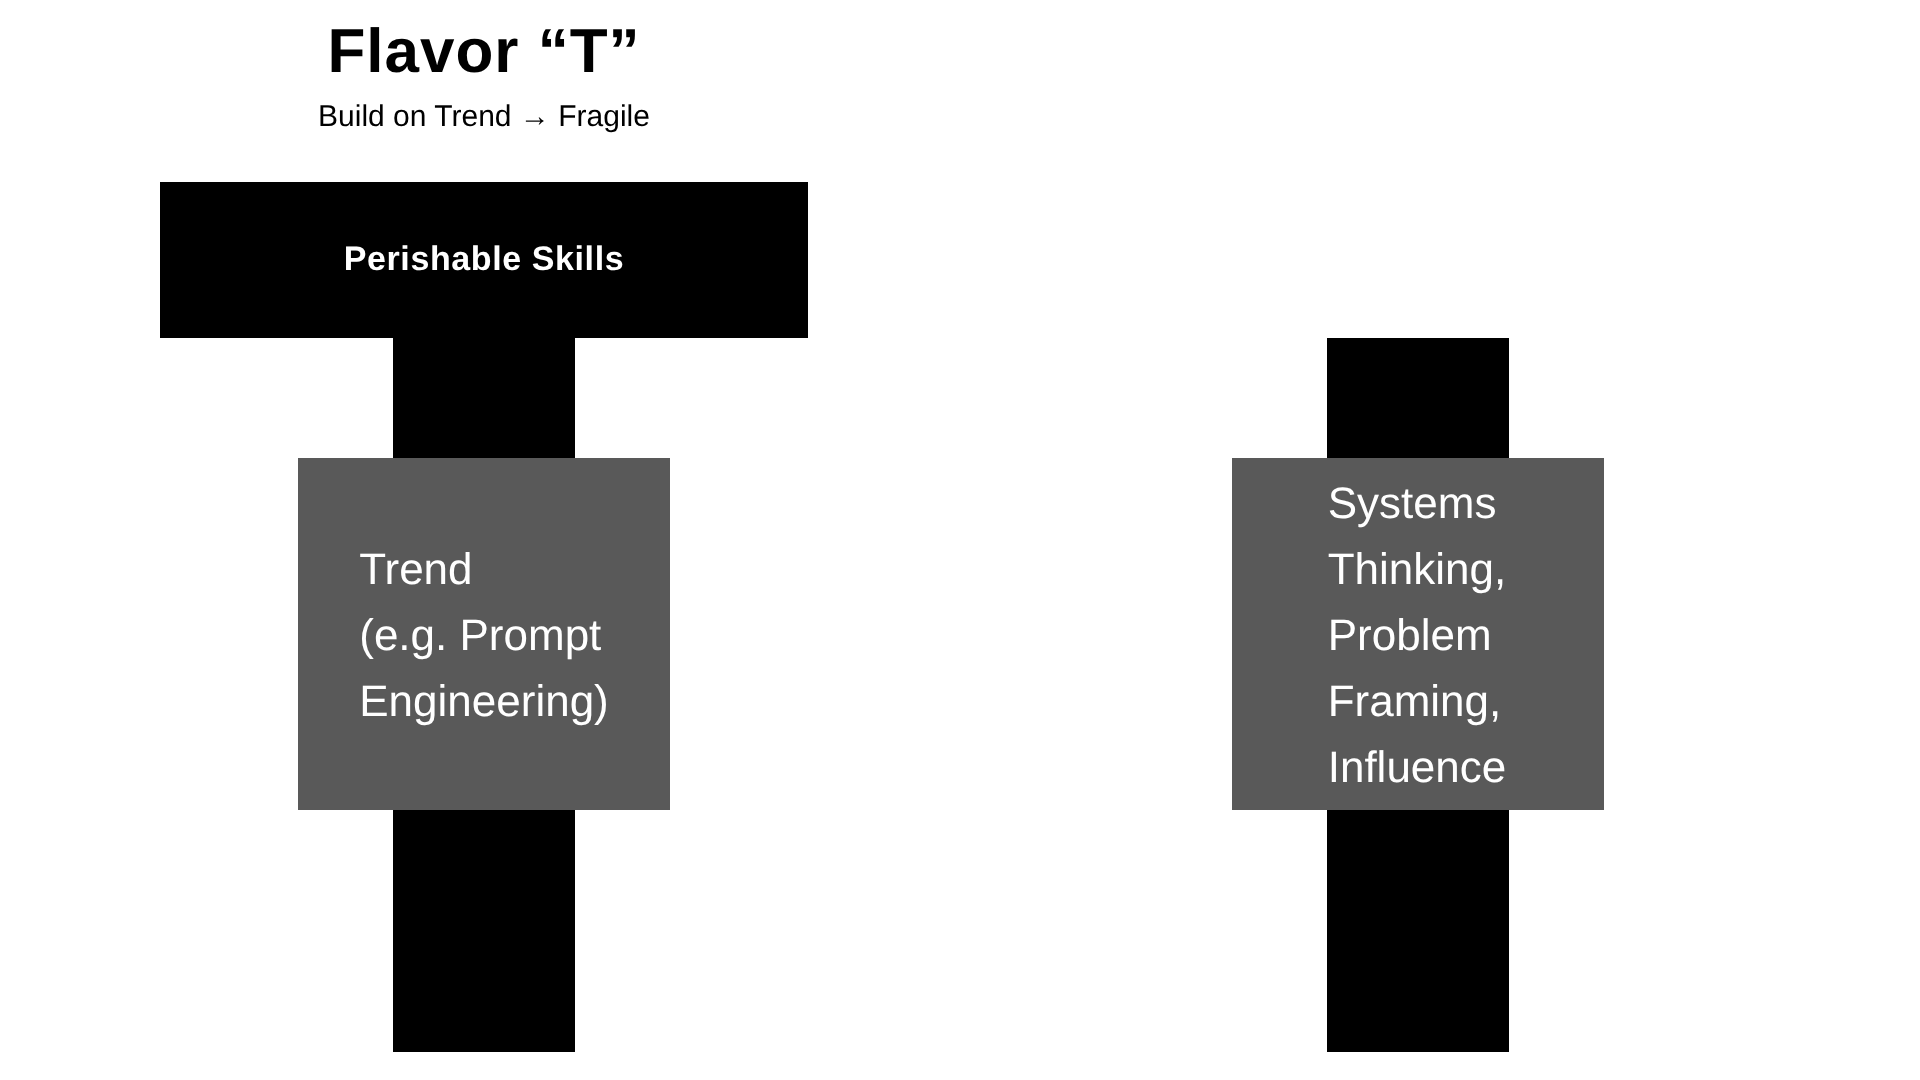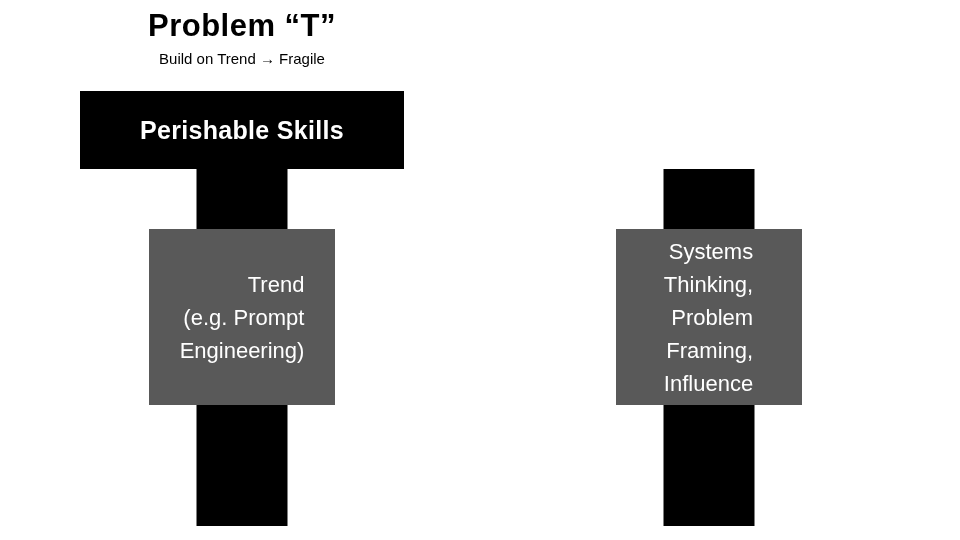--- a/index.html
+++ b/index.html
@@ -50,21 +50,21 @@
     transform: translateX(-50%);
     width: 324px;
     height: 78px;
     background: var(--bar-color, #000000);
     display: flex;
     align-items: center;
     justify-content: center;
   }
   .t-crossbar-label {
     color: var(--inverse-text-color, #ffffff);
-    font-size: 25px;
+    font-size: 17px;
     font-weight: bold;
     letter-spacing: 0.3px;
   }
   .t-stem {
     position: absolute;
     top: 169px;
     left: 50%;
     transform: translateX(-50%);
     width: 91px;
     height: 357px;
@@ -79,31 +79,31 @@
     height: 176px;
     background: var(--box-color, #595959);
     display: flex;
     align-items: center;
     justify-content: center;
   }
   .t-center-box-text {
     color: var(--inverse-text-color, #ffffff);
     font-size: 22px;
     line-height: 33px;
-    text-align: right;
+    text-align: left;
     white-space: pre-line;
   }
 </style>
 </head>
 <body>
 
 <div class="slide">
 
   <div class="t-column left">
-    <div class="t-title">Problem “T”</div>
+    <div class="t-title">Flavor “T”</div>
     <div class="t-subtitle">Build on Trend → Fragile</div>
     <div class="t-stem"></div>
     <div class="t-crossbar">
       <span class="t-crossbar-label">Perishable Skills</span>
     </div>
     <div class="t-center-box">
       <span class="t-center-box-text">Trend
 (e.g. Prompt
 Engineering)</span>
     </div>

